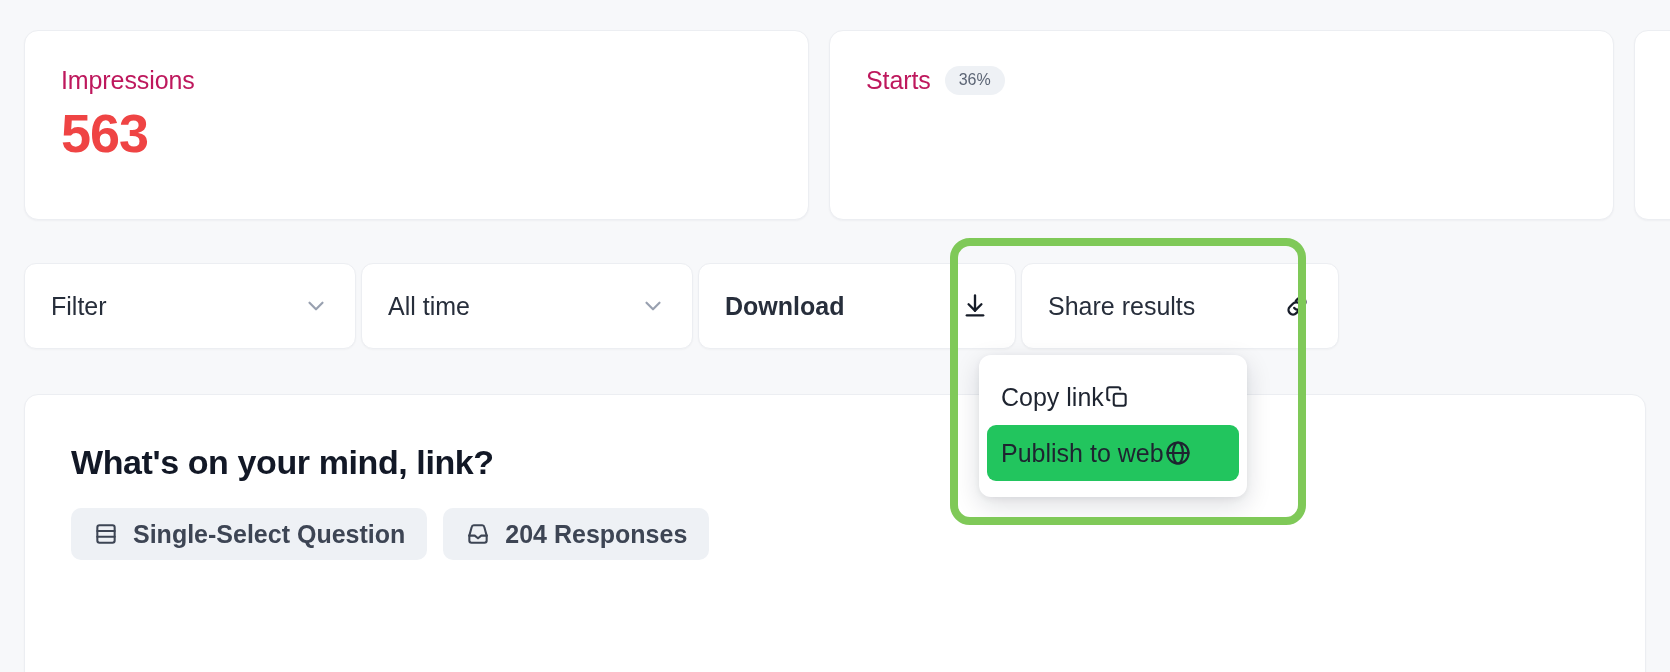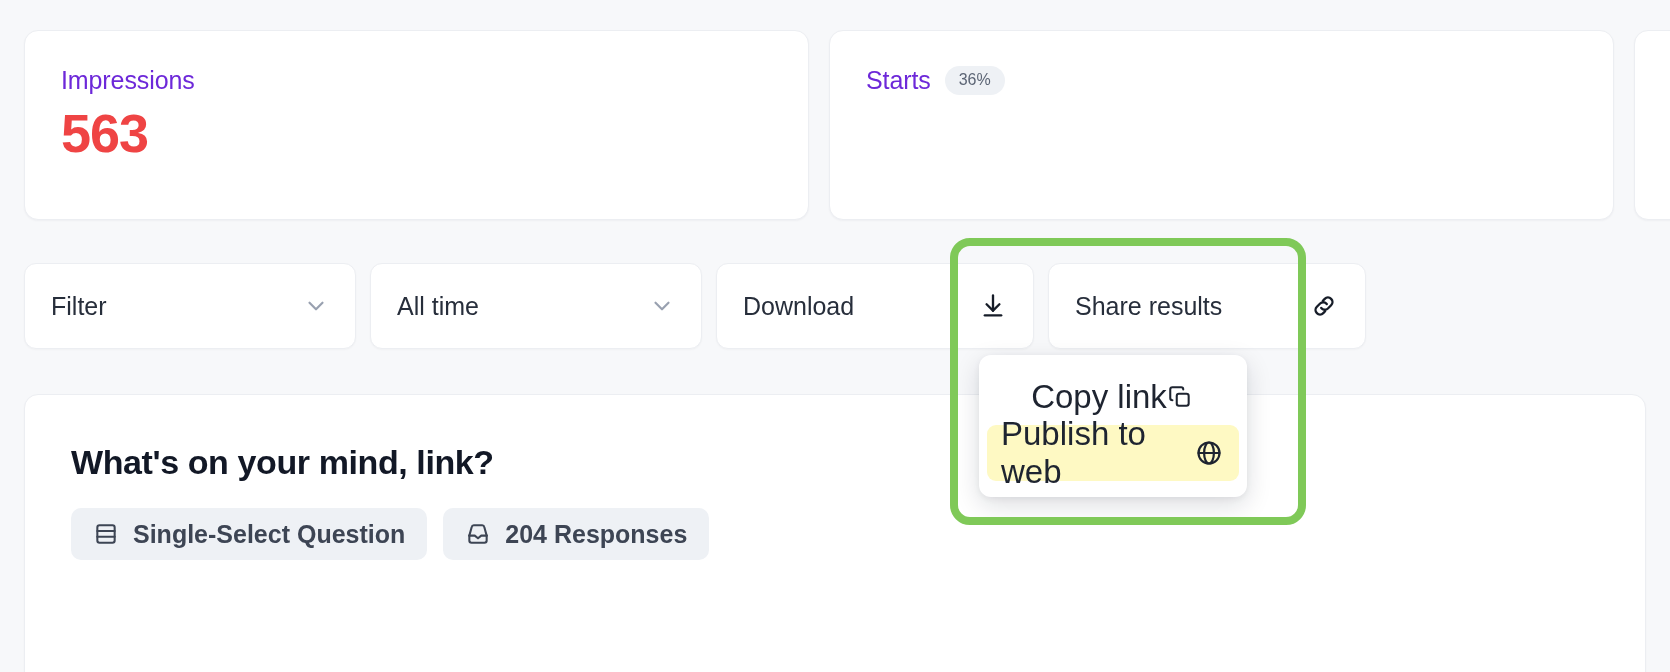--- a/index.html
+++ b/index.html
@@ -46,21 +46,21 @@
 
   .stat-head {
     display: flex;
     align-items: center;
     gap: 14px;
     height: 30px;
   }
 
   .stat-label {
     font-size: 25px;
-    color: #6d28d9;
+    color: #be185d;
     letter-spacing: -0.1px;
   }
 
   .stat-badge {
     background: #eef1f5;
     color: #5c6575;
     font-size: 16px;
     border-radius: 999px;
     padding: 6px 14px 7px 14px;
     line-height: 1;
@@ -74,42 +74,42 @@
     letter-spacing: -1px;
     line-height: 1.05;
   }
 
   
   .toolbar {
     position: absolute;
     top: 263px;
     left: 24px;
     display: flex;
-    gap: 14px;
+    gap: 5px;
     align-items: flex-start;
   }
 
   .tb-btn {
     height: 86px;
     background: #ffffff;
     border: 1px solid #eceef2;
     border-radius: 12px;
     display: flex;
     align-items: center;
     justify-content: space-between;
     padding: 0 26px;
     font-size: 25px;
     color: #272e3b;
     box-shadow: 0 1px 2px rgba(16,24,40,0.03);
     cursor: pointer;
   }
 
   .tb-filter   { width: 332px; }
   .tb-alltime  { width: 332px; }
-  .tb-download { width: 318px; }
+  .tb-download { width: 318px; font-weight: bold; }
   .tb-share    { width: 318px; }
 
   .tb-btn .lbl { white-space: nowrap; }
 
   .icn {
     display: inline-flex;
     align-items: center;
     justify-content: center;
     flex: 0 0 auto;
   }
@@ -141,28 +141,28 @@
     padding: 14px 0 16px 0;
     z-index: 30;
   }
 
   .dd-item {
     height: 56px;
     margin: 0 8px;
     border-radius: 9px;
     display: flex;
     align-items: center;
-    justify-content: center;
+    justify-content: flex-start;
     padding: 0 16px 0 14px;
-    font-size: 33px;
+    font-size: 25px;
     color: #1e2430;
     cursor: pointer;
   }
 
-  .dd-item.active { background: #fef9c3; }
+  .dd-item.active { background: #22c55e; }
 
   
   .question-card {
     position: absolute;
     top: 394px;
     left: 24px;
     width: 1622px;
     height: 290px;
     background: #ffffff;
     border: 1px solid #eceef2;

